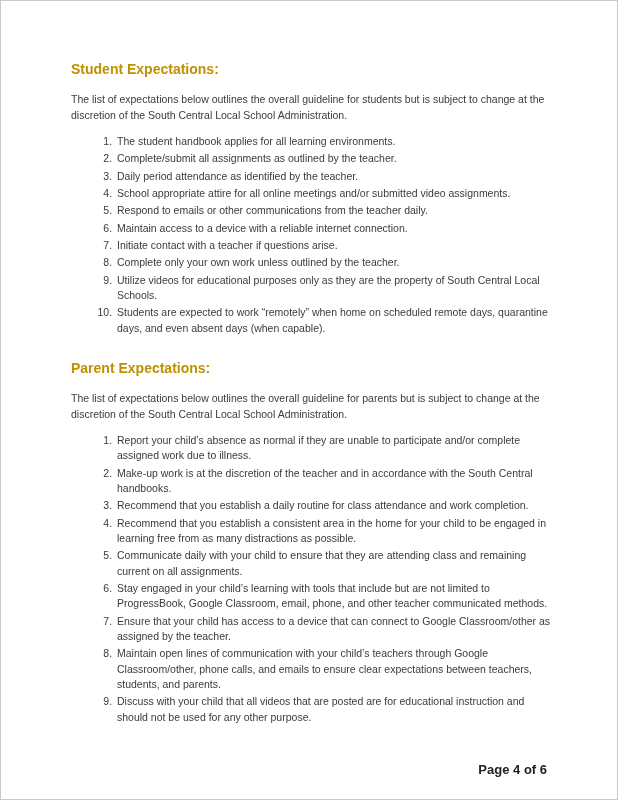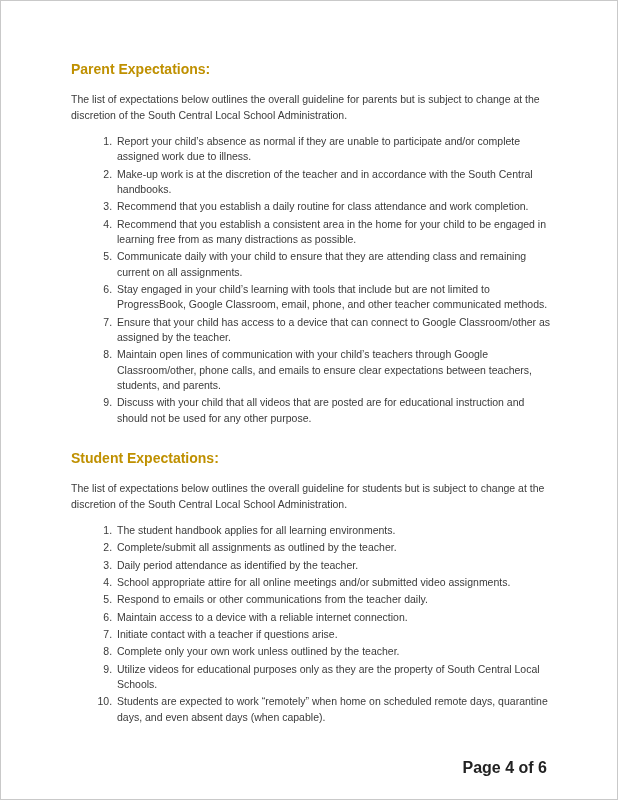--- a/index.html
+++ b/index.html
@@ -40,60 +40,60 @@
     padding: 0 0 0 44px;
   }
   .expectations-list li {
     margin: 0 0 2px 0;
     padding-left: 2px;
   }
   .footer {
     position: absolute;
     right: 70px;
     bottom: 22px;
-    font-size: 16px;
+    font-size: 13px;
     font-weight: bold;
     color: #222222;
   }
 </style>
 </head>
 <body>
 
 <div class="page">
   <div class="content">
-
-    <div class="section">
-      <h2 class="section-heading">Parent Expectations:</h2>
-      <p class="intro">The list of expectations below outlines the overall guideline for parents but is subject to change at the discretion of the South Central Local School Administration.</p>
-      <ol class="expectations-list">
-        <li>Report your child’s absence as normal if they are unable to participate and/or complete assigned work due to illness.</li>
-        <li>Make-up work is at the discretion of the teacher and in accordance with the South Central handbooks.</li>
-        <li>Recommend that you establish a daily routine for class attendance and work completion.</li>
-        <li>Recommend that you establish a consistent area in the home for your child to be engaged in learning free from as many distractions as possible.</li>
-        <li>Communicate daily with your child to ensure that they are attending class and remaining current on all assignments.</li>
-        <li>Stay engaged in your child’s learning with tools that include but are not limited to ProgressBook, Google Classroom, email, phone, and other teacher communicated methods.</li>
-        <li>Ensure that your child has access to a device that can connect to Google Classroom/other as assigned by the teacher.</li>
-        <li>Maintain open lines of communication with your child’s teachers through Google Classroom/other, phone calls, and emails to ensure clear expectations between teachers, students, and parents.</li>
-        <li>Discuss with your child that all videos that are posted are for educational instruction and should not be used for any other purpose.</li>
-      </ol>
-    </div>
 
     <div class="section">
       <h2 class="section-heading">Student Expectations:</h2>
       <p class="intro">The list of expectations below outlines the overall guideline for students but is subject to change at the discretion of the South Central Local School Administration.</p>
       <ol class="expectations-list">
         <li>The student handbook applies for all learning environments.</li>
         <li>Complete/submit all assignments as outlined by the teacher.</li>
         <li>Daily period attendance as identified by the teacher.</li>
         <li>School appropriate attire for all online meetings and/or submitted video assignments.</li>
         <li>Respond to emails or other communications from the teacher daily.</li>
         <li>Maintain access to a device with a reliable internet connection.</li>
         <li>Initiate contact with a teacher if questions arise.</li>
         <li>Complete only your own work unless outlined by the teacher.</li>
         <li>Utilize videos for educational purposes only as they are the property of South Central Local Schools.</li>
         <li>Students are expected to work “remotely” when home on scheduled remote days, quarantine days, and even absent days (when capable).</li>
       </ol>
     </div>
 
+    <div class="section">
+      <h2 class="section-heading">Parent Expectations:</h2>
+      <p class="intro">The list of expectations below outlines the overall guideline for parents but is subject to change at the discretion of the South Central Local School Administration.</p>
+      <ol class="expectations-list">
+        <li>Report your child’s absence as normal if they are unable to participate and/or complete assigned work due to illness.</li>
+        <li>Make-up work is at the discretion of the teacher and in accordance with the South Central handbooks.</li>
+        <li>Recommend that you establish a daily routine for class attendance and work completion.</li>
+        <li>Recommend that you establish a consistent area in the home for your child to be engaged in learning free from as many distractions as possible.</li>
+        <li>Communicate daily with your child to ensure that they are attending class and remaining current on all assignments.</li>
+        <li>Stay engaged in your child’s learning with tools that include but are not limited to ProgressBook, Google Classroom, email, phone, and other teacher communicated methods.</li>
+        <li>Ensure that your child has access to a device that can connect to Google Classroom/other as assigned by the teacher.</li>
+        <li>Maintain open lines of communication with your child’s teachers through Google Classroom/other, phone calls, and emails to ensure clear expectations between teachers, students, and parents.</li>
+        <li>Discuss with your child that all videos that are posted are for educational instruction and should not be used for any other purpose.</li>
+      </ol>
+    </div>
+
   </div>
 
   <div class="footer">Page 4 of 6</div>
 </div>
 
 </body></html>

